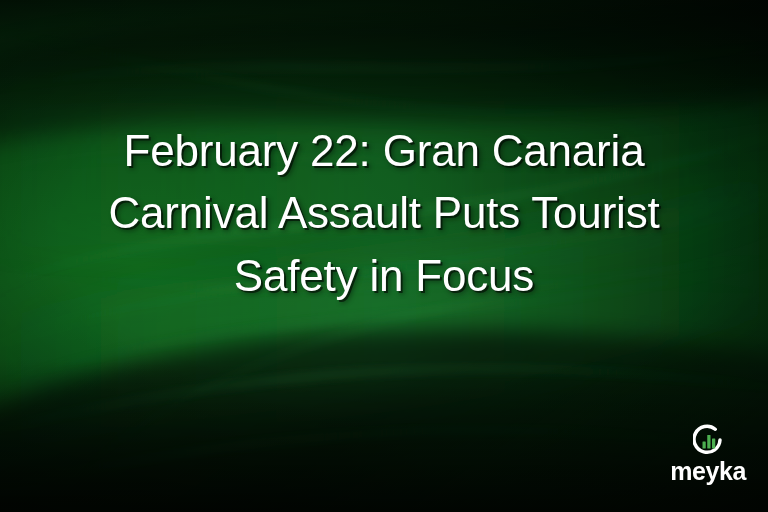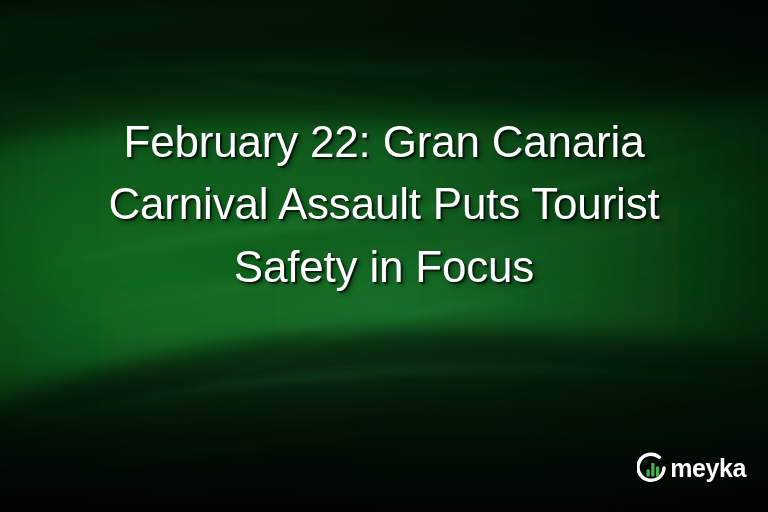--- a/index.html
+++ b/index.html
@@ -43,21 +43,21 @@
     position: absolute;
     left: 0;
     right: 0;
     top: 104px;
     display: flex;
     justify-content: center;
     z-index: 5;
   }
   .headline {
     width: 660px;
-    margin: 7px;
+    margin: 16px;
     text-align: center;
     color: #ffffff;
     font-size: 44px;
     font-weight: 400;
     line-height: 1.42;
     letter-spacing: -0.2px;
     text-shadow:
       2px 2px 0 rgba(0,0,0,0.55),
       3px 3px 5px rgba(0,0,0,0.45);
     font-family: "Liberation Sans", sans-serif;
@@ -65,20 +65,21 @@
 
   
   .logo {
     position: absolute;
     right: 22px;
     bottom: 28px;
     display: flex;
     align-items: center;
     gap: 3px;
     z-index: 6;
+    flex-direction: column;
   }
   .logo-mark { width: 32px; height: 32px; display: block; }
   .logo-word {
     color: #ffffff;
     font-size: 25px;
     font-weight: bold;
     letter-spacing: -0.4px;
     font-family: "Liberation Sans", sans-serif;
     line-height: 1;
     margin-left: -2px;

